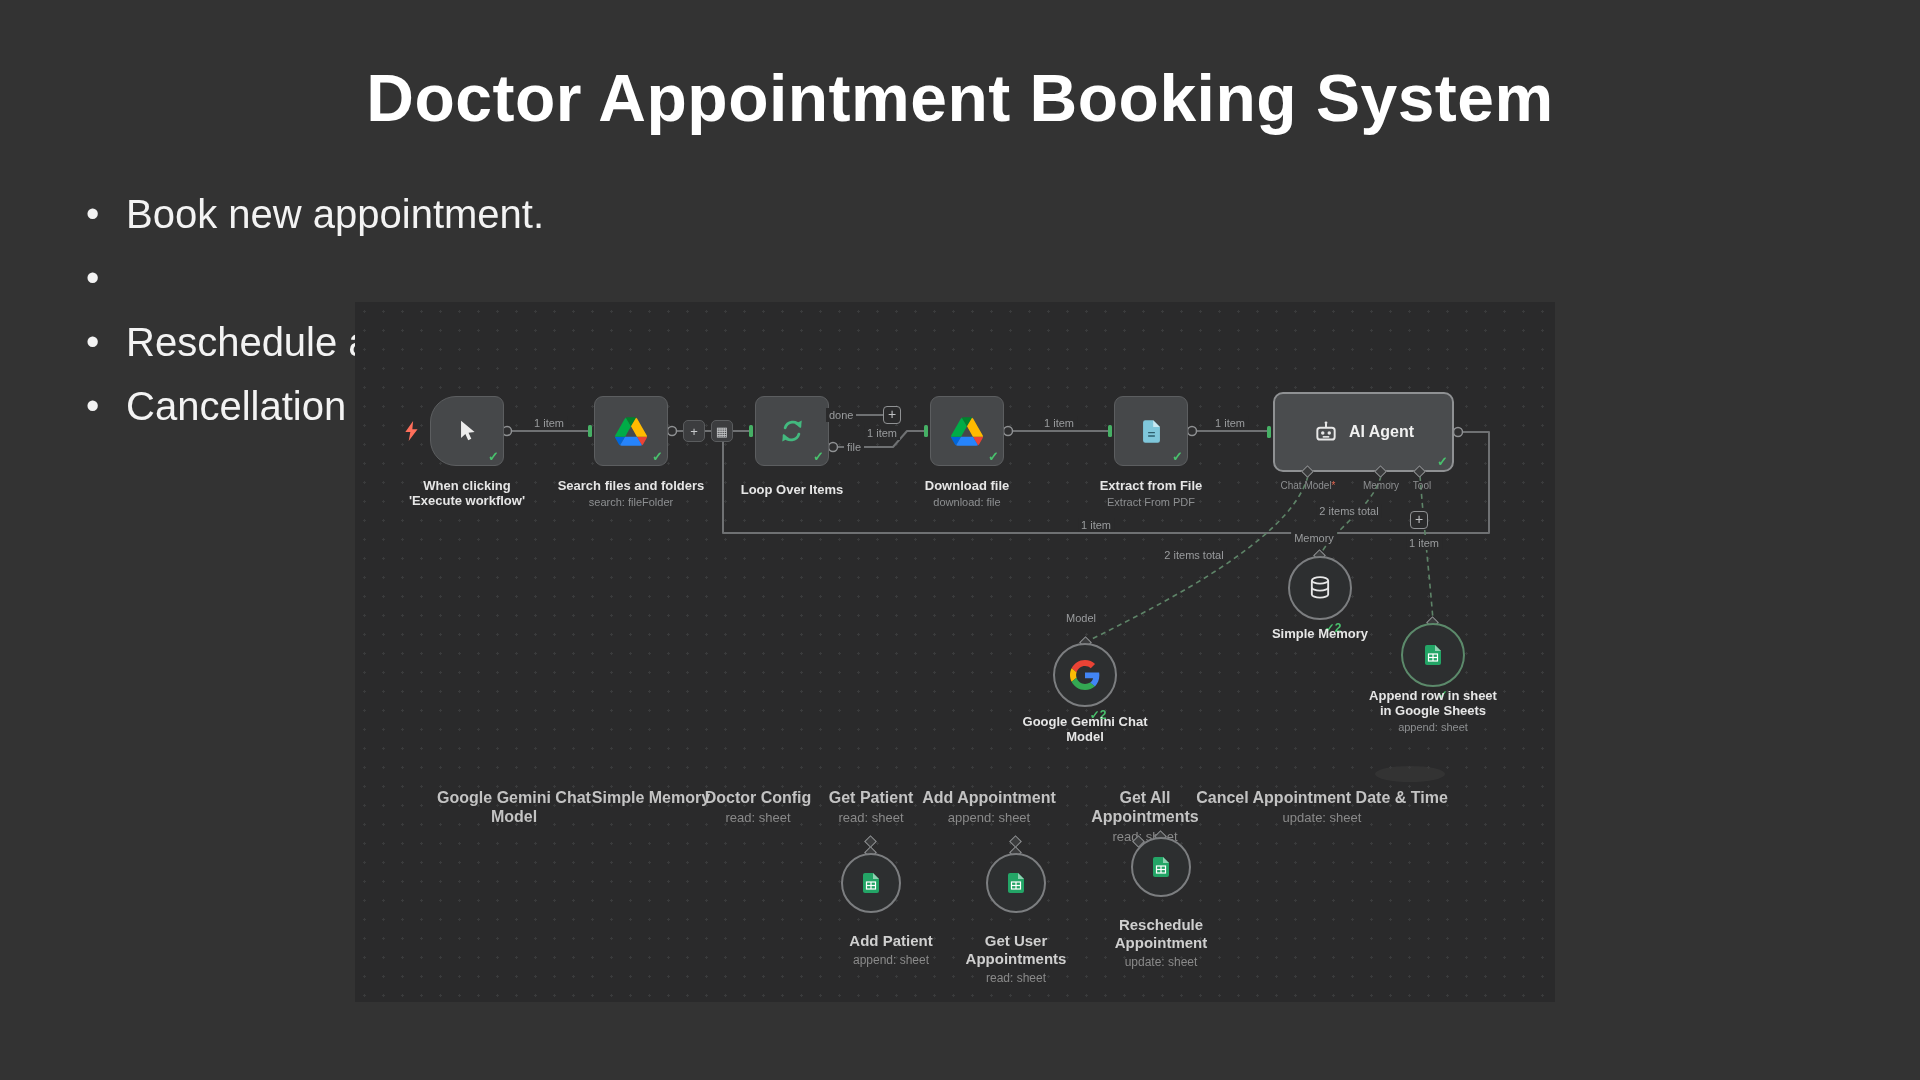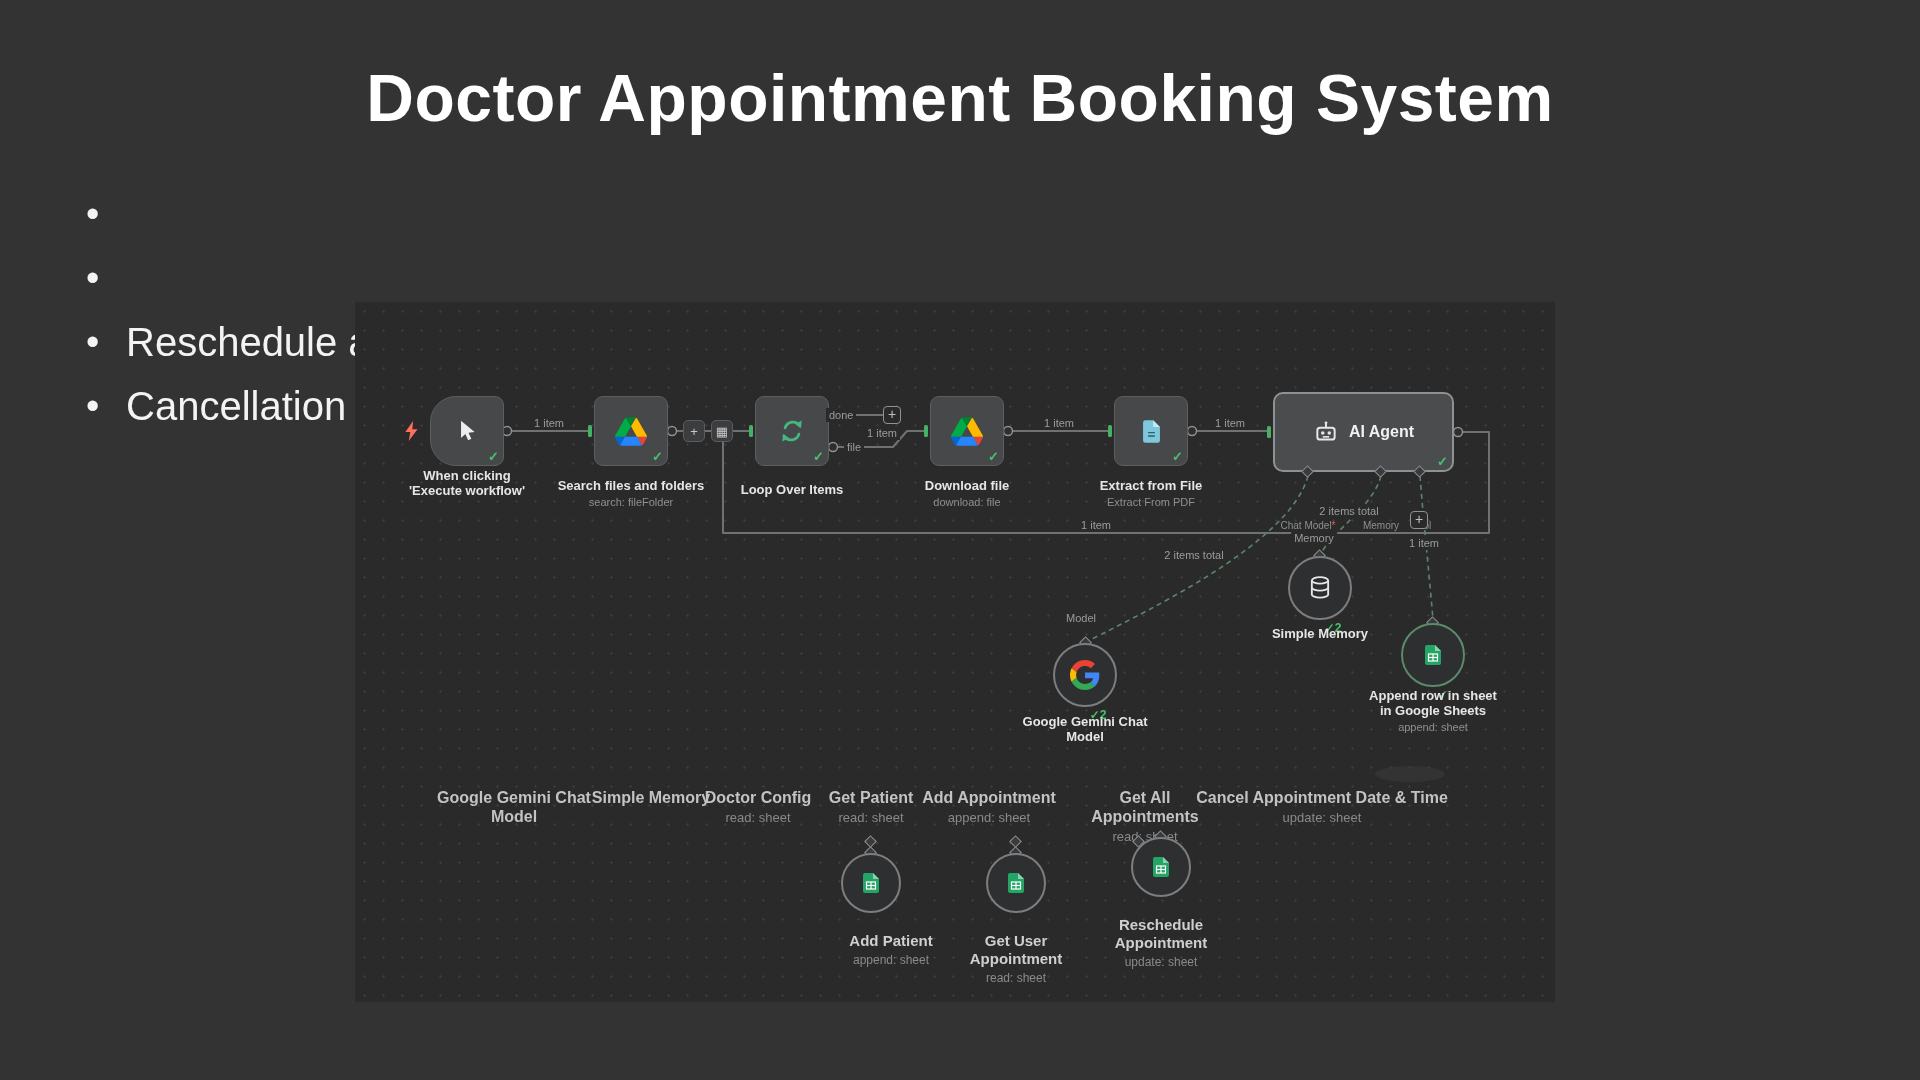--- a/index.html
+++ b/index.html
@@ -36,21 +36,21 @@
   .bl .s{color:#8a8a8a;font-size:13px;margin-top:3px;}
 
   .tl{position:absolute;transform:translateX(-50%);text-align:center;}
   .tl .t{color:#cfcfcf;font-size:15px;font-weight:700;line-height:18px;}
   .tl .s{color:#8a8a8a;font-size:12px;margin-top:3px;}
 
   .el{position:absolute;transform:translateX(-50%);font-size:11px;color:#9a9c9e;
     background:#2a2a2b;padding:0 3px;line-height:14px;white-space:nowrap;}
   .el.l{transform:none;}
 
-  .portlabel{position:absolute;transform:translateX(-50%);font-size:10px;color:#8d8f91;white-space:nowrap;margin-top:40px;}
+  .portlabel{position:absolute;transform:translateX(-50%);font-size:10px;color:#8d8f91;white-space:nowrap;}
   .portlabel .req{color:#e0604a;}
 
   .dia{position:absolute;width:9px;height:9px;background:#3a3b3c;border:1.5px solid #8f9193;
     transform:rotate(45deg);box-sizing:border-box;}
 
   .circle{position:absolute;width:64px;height:64px;border-radius:50%;background:#2d2f30;
     border:2px solid #7c7e80;display:flex;align-items:center;justify-content:center;cursor:pointer;box-sizing:border-box;}
   .circle.small{width:60px;height:60px;}
   .badge{position:absolute;left:58%;bottom:-17px;color:#49c16d;font-size:12px;font-weight:700;}
 
@@ -68,20 +68,21 @@
 </head>
 <body>
 
 <div class="slide">
 
   <h1 class="pagetitle">Doctor Appointment Booking System</h1>
 
   <ul class="bullets">
     <li>
       <span class="dot">•</span>
+      <span>Book new appointment.</span>
       </li>
     <li>
       <span class="dot">•</span>
       </li>
     <li>
       <span class="dot">•</span>
       <span>Reschedule appointment</span>
       </li>
     <li>
       <span class="dot">•</span>
@@ -212,21 +213,21 @@
     <div class="portlabel" style="left:1026px;top:178px">Memory</div>
     <div class="portlabel" style="left:1067px;top:178px">Tool</div>
 
     <div class="plusbox" style="left:528px;top:104px">
       <span>+</span>
     </div>
     <div class="plusbox" style="left:1055px;top:209px">
       <span>+</span>
     </div>
 
-    <div class="nl" style="left:112px;top:166px;width:140px">
+    <div class="nl" style="left:112px;top:176px;width:140px">
       <div class="t">When clicking 'Execute workflow'</div>
     </div>
     <div class="nl" style="left:276px;top:176px;width:160px">
       <div class="t">Search files and folders</div>
       <div class="s">search: fileFolder</div>
     </div>
     <div class="nl" style="left:437px;top:180px;width:130px">
       <div class="t">Loop Over Items</div>
     </div>
     <div class="nl" style="left:612px;top:176px;width:120px">
@@ -344,21 +345,21 @@
     <div class="circle small" style="left:631px;top:551px">
       <svg width="24" height="24" viewBox="0 0 24 24">
         <path d="M14 2H6a2 2 0 0 0-2 2v16c0 1.1.9 2 2 2h12a2 2 0 0 0 2-2V8z" fill="#23A566"></path>
         <path d="M14 2v6h6" fill="#8ED1B1"></path>
         <rect x="7.5" y="11" width="9" height="7" fill="none" stroke="#fff" stroke-width="1.2"></rect>
         <line x1="7.5" y1="14.5" x2="16.5" y2="14.5" stroke="#fff" stroke-width="1.2"></line>
         <line x1="12" y1="11" x2="12" y2="18" stroke="#fff" stroke-width="1.2"></line>
       </svg>
     </div>
     <div class="tl" style="left:661px;top:630px;width:110px">
-      <div class="t">Get User Appointment</div>
+      <div class="t">Get User Appointments</div>
       <div class="s">read: sheet</div>
     </div>
 
     <div class="dia" style="left:801px;top:530px"></div>
     <div class="circle small" style="left:776px;top:535px">
       <svg width="24" height="24" viewBox="0 0 24 24">
         <path d="M14 2H6a2 2 0 0 0-2 2v16c0 1.1.9 2 2 2h12a2 2 0 0 0 2-2V8z" fill="#23A566"></path>
         <path d="M14 2v6h6" fill="#8ED1B1"></path>
         <rect x="7.5" y="11" width="9" height="7" fill="none" stroke="#fff" stroke-width="1.2"></rect>
         <line x1="7.5" y1="14.5" x2="16.5" y2="14.5" stroke="#fff" stroke-width="1.2"></line>

